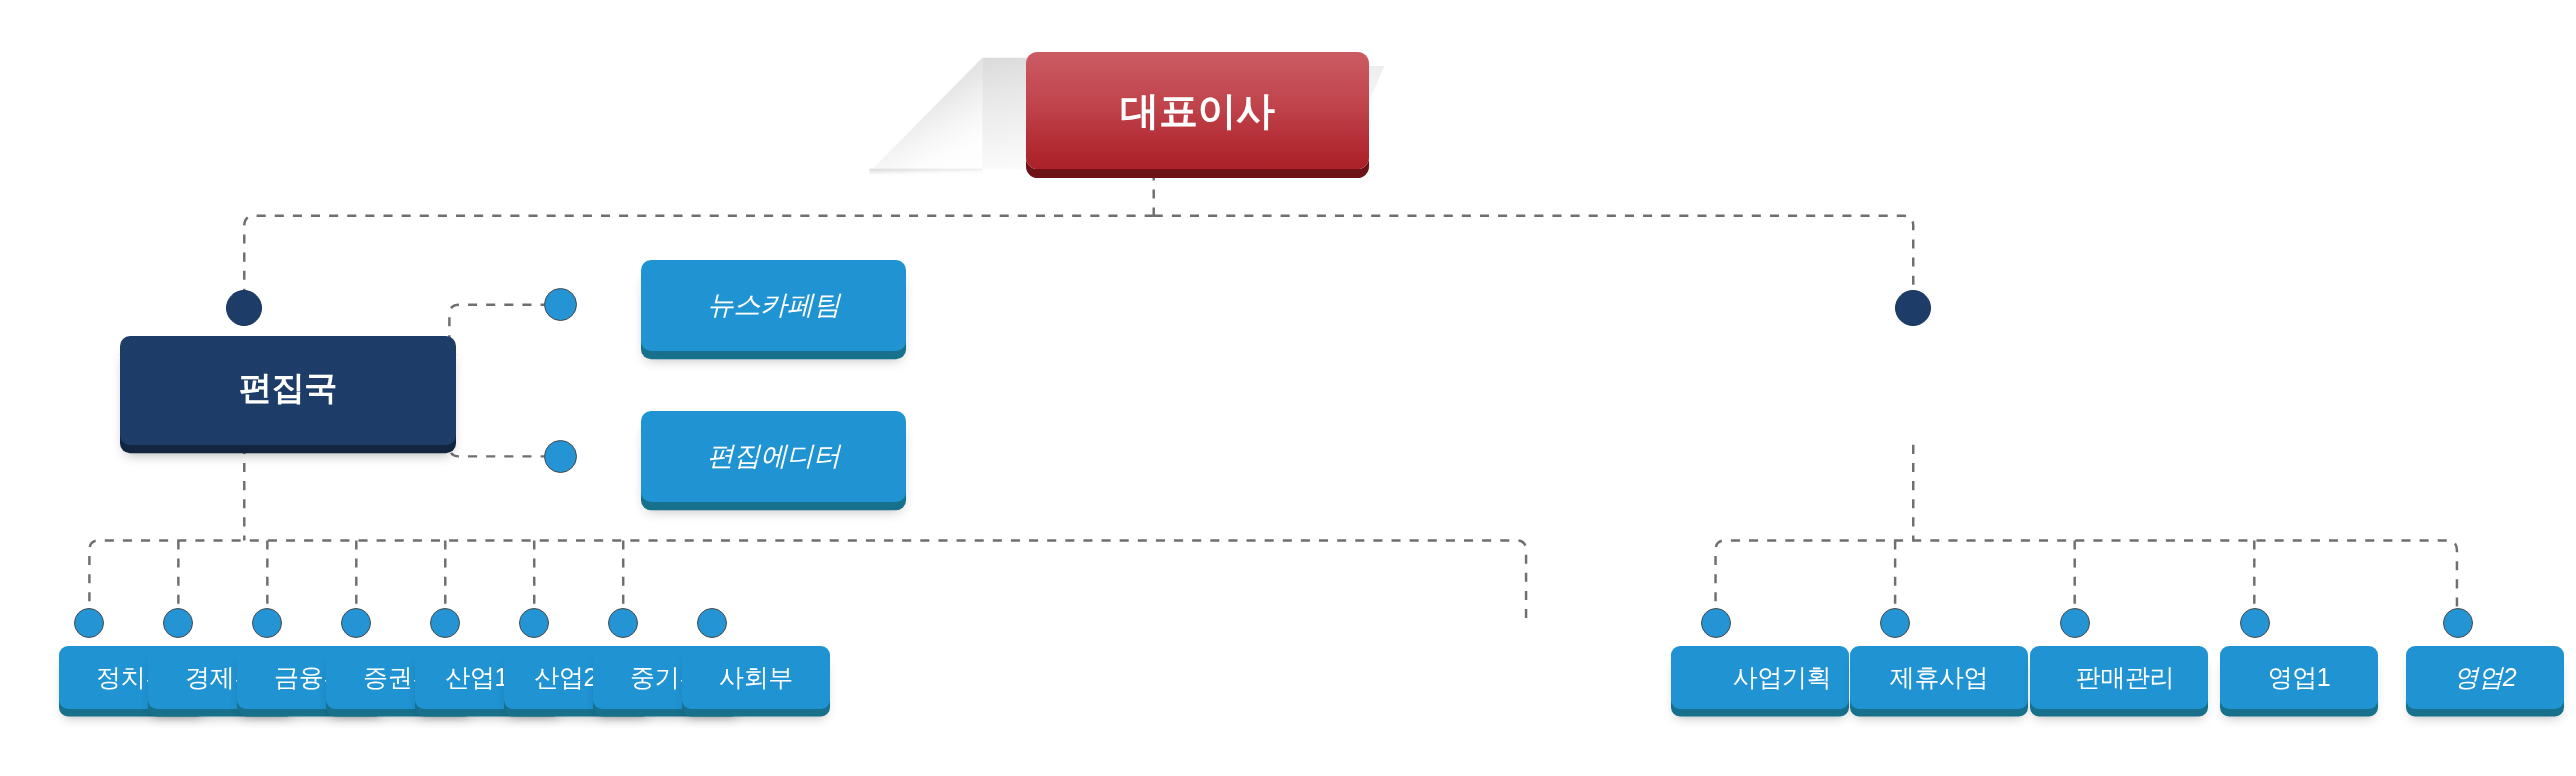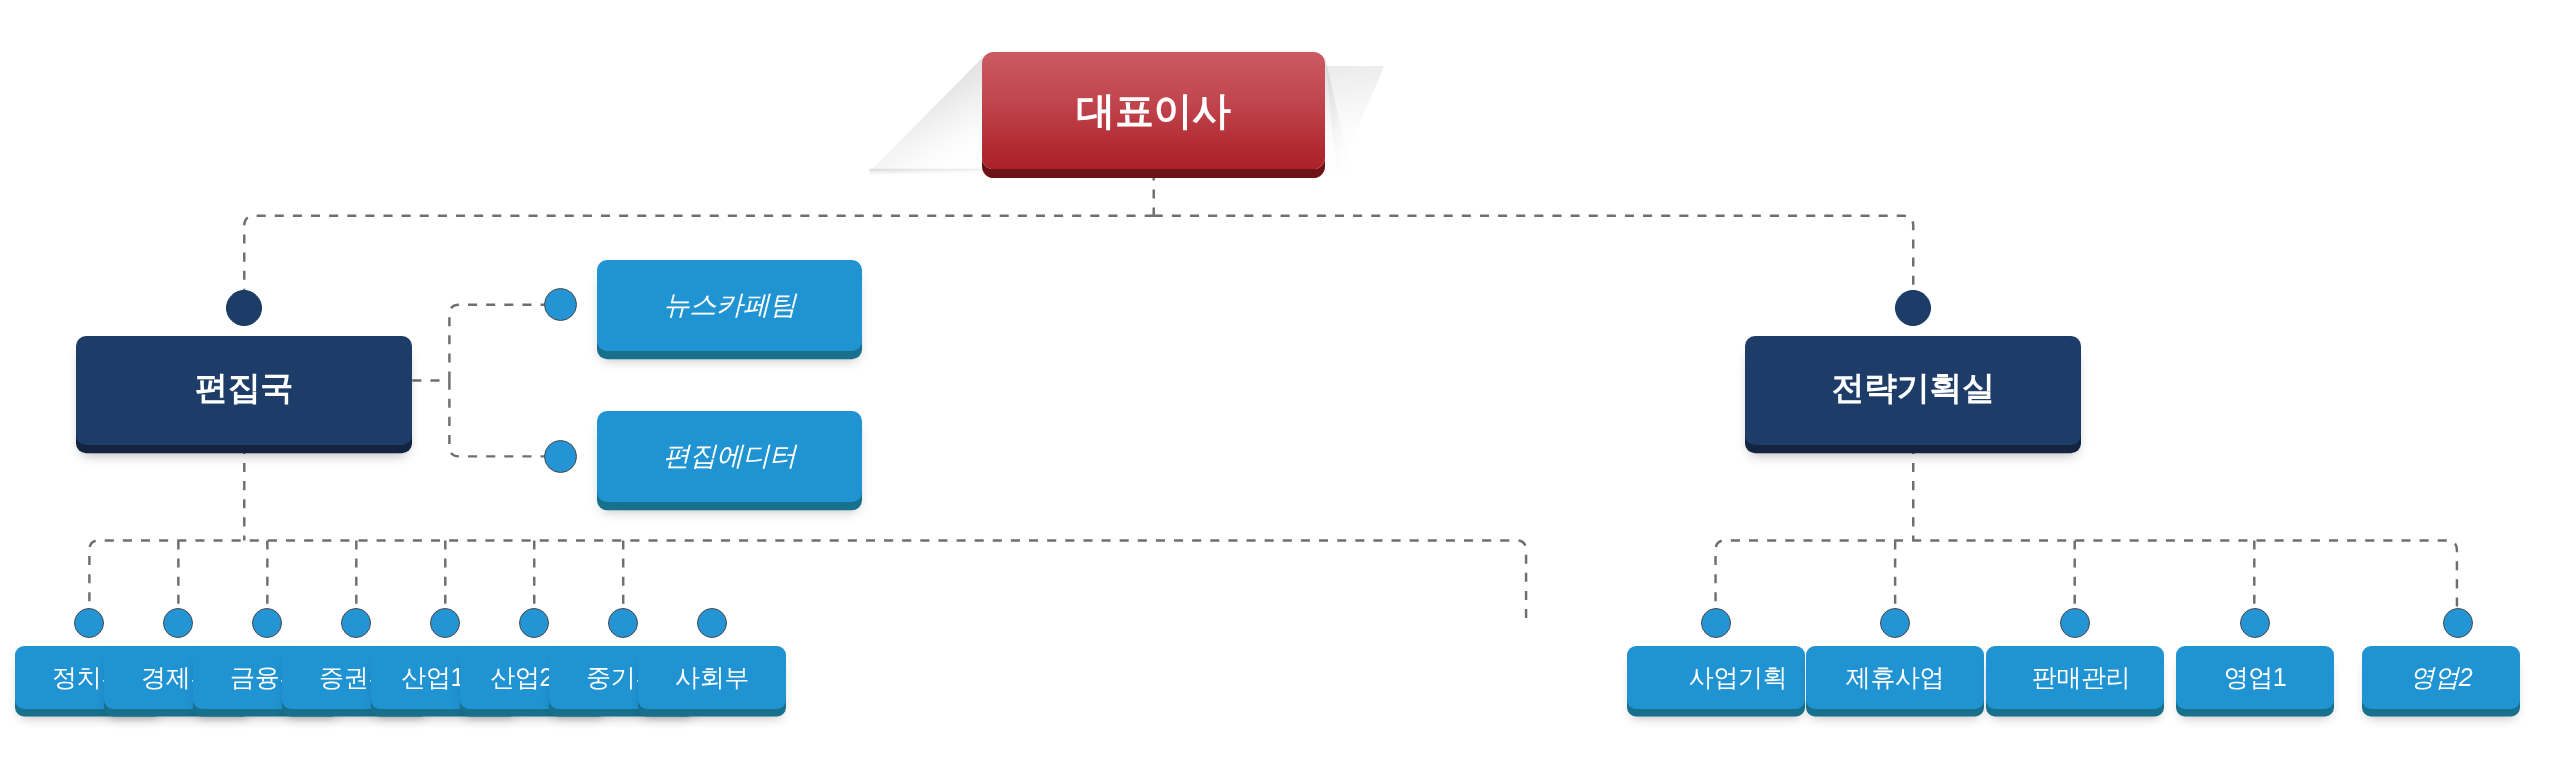--- a/index.html
+++ b/index.html
@@ -55,20 +55,21 @@
   
   .box {
     position: absolute;
     box-sizing: border-box;
     display: flex;
     align-items: center;
     justify-content: center;
     color: #ffffff;
     z-index: 4;
     white-space: nowrap;
+    margin-left: 44px;
   }
   .box .box-label {
     display: block;
     line-height: 1;
     letter-spacing: -0.4px;
   }
 
   
   .box-ceo {
     background: linear-gradient(to bottom, #cb5b63 0%, #c0444c 45%, #b22a32 82%, #ab2128 100%);
@@ -168,23 +169,20 @@
     <span class="box-label">대표이사</span>
   </div>
 
   <div class="node-dot navy" style="left:226px; top:290px; width:36px; height:36px;"></div>
   <div class="node-dot navy" style="left:1895px; top:290px; width:36px; height:36px;"></div>
 
   <div class="box box-division" style="left:76px; top:336px; width:336px; height:109px;">
     <span class="box-label">편집국</span>
   </div>
 
-  <div class="box box-division" style="left:1745px; top:336px; width:336px; height:109px;">
-    <span class="box-label">전략기획실</span>
-  </div>
 
   <div class="node-dot blue" style="left:544px; top:288px; width:33px; height:33px;"></div>
   <div class="box box-team" style="left:597px; top:260px; width:265px; height:91px;">
     <span class="box-label">뉴스카페팀</span>
   </div>
 
   <div class="node-dot blue" style="left:544px; top:440px; width:33px; height:33px;"></div>
   <div class="box box-team" style="left:597px; top:411px; width:265px; height:91px;">
     <span class="box-label">편집에디터</span>
   </div>

